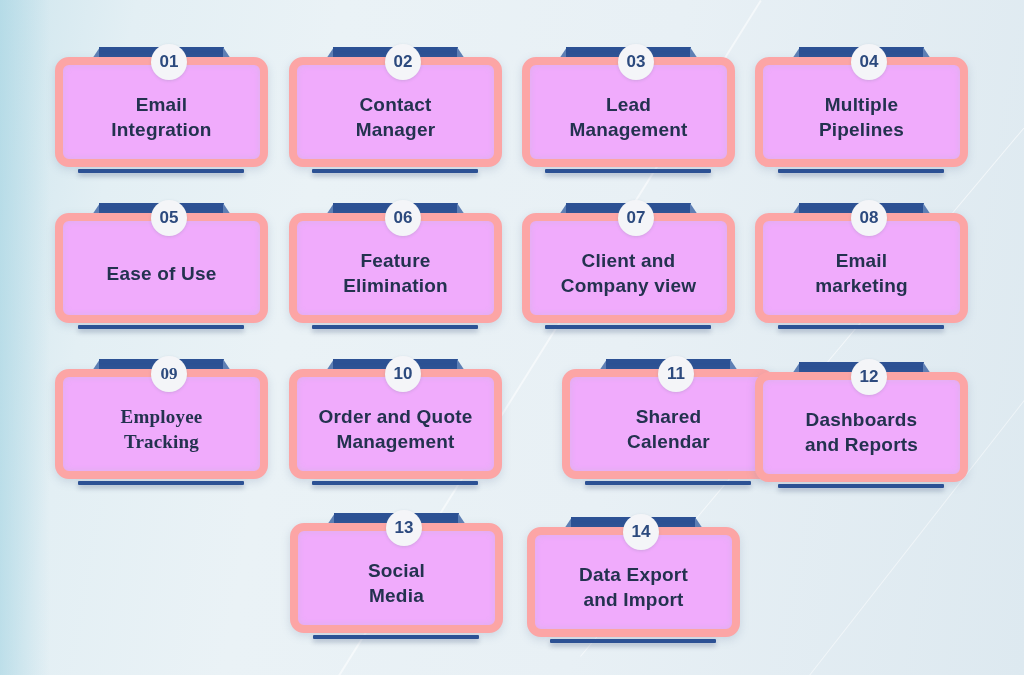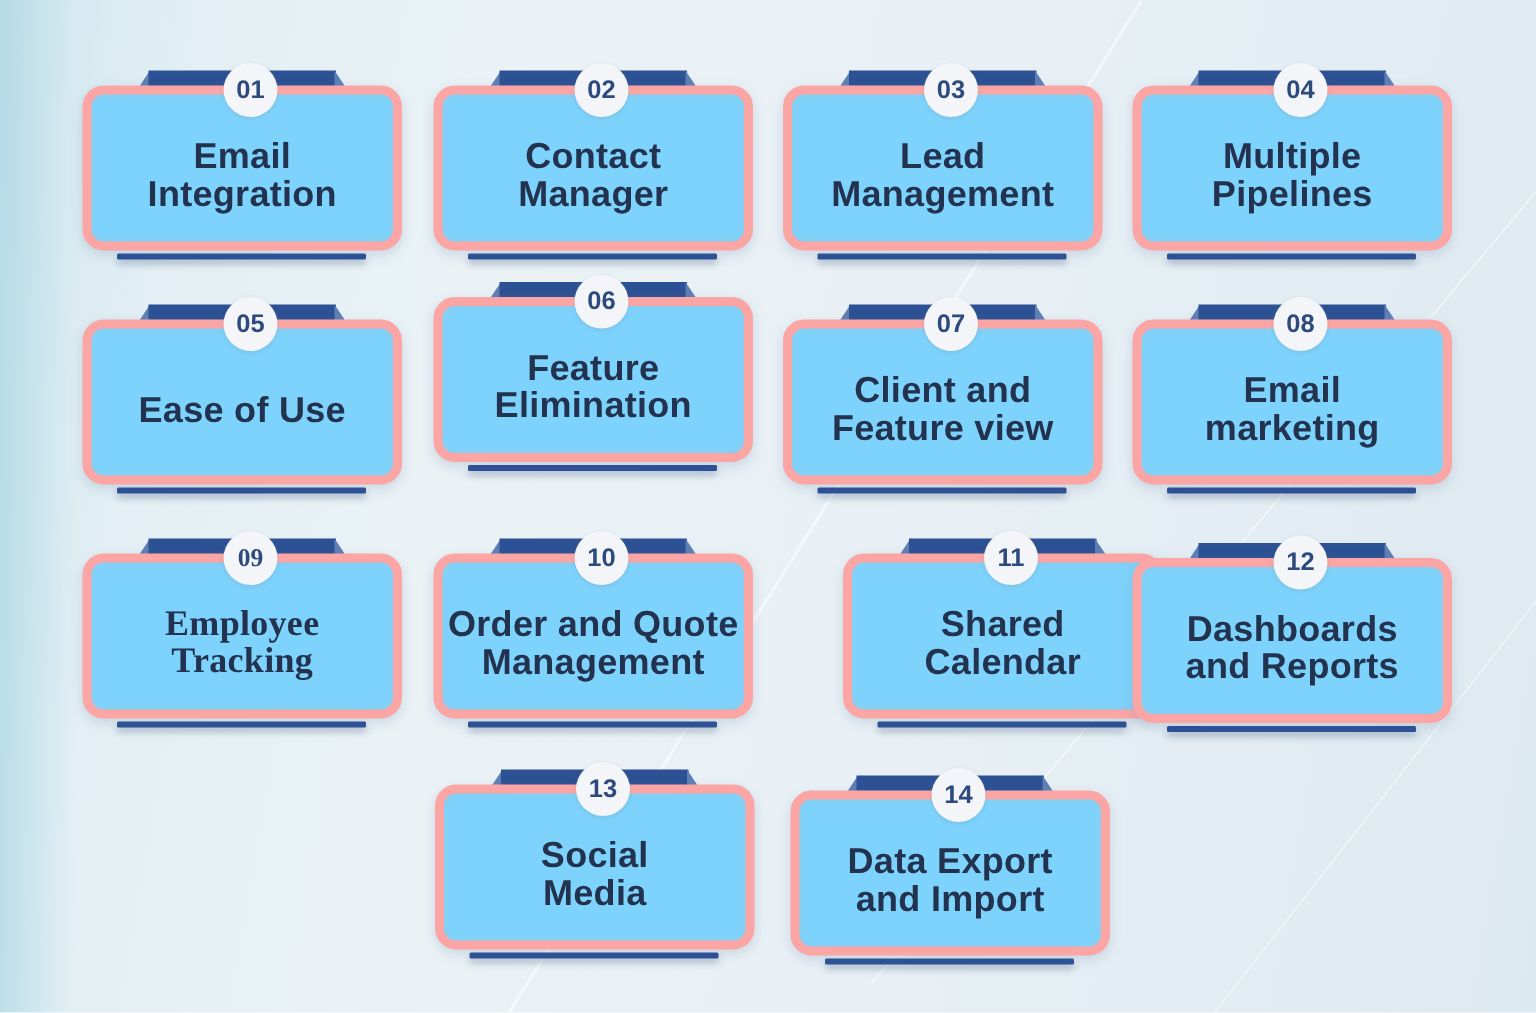--- a/index.html
+++ b/index.html
@@ -42,30 +42,30 @@
     border-bottom: 12px solid #5e7fb5;
   }
   .ribbon .fold-l { left: 0; border-left: 8px solid transparent; }
   .ribbon .fold-r { right: 0; border-right: 8px solid transparent; }
   .ribbon .band {
     position: absolute; top: 0; left: 7px; right: 7px; height: 12px;
     background: #2c5194;
   }
   .card {
     position: absolute; left: 0; top: 0; width: 213px; height: 110px;
-    background: #7dd3fc;
-    border: 6px solid #fca5a5;
+    background: #f0abfc;
+    border: 8px solid #fca5a5;
     box-sizing: border-box;
     border-radius: 14px;
     box-shadow: 0 3px 8px rgba(120,140,170,0.25), inset 0 0 6px rgba(180,190,205,0.35);
     display: flex; align-items: center; justify-content: center;
     text-align: center;
   }
   .card-label {
-    color: #23324f; font-size: 24px; font-weight: bold; line-height: 25px;
+    color: #23324f; font-size: 19px; font-weight: bold; line-height: 25px;
     white-space: pre-line; margin-top: 10px;
     letter-spacing: 0.2px;
   }
   .badge {
     position: absolute; top: -21px; left: 88px; width: 36px; height: 36px;
     border-radius: 50%; background: #f4f5f8;
     box-shadow: 0 1px 3px rgba(120,130,150,0.25);
     display: flex; align-items: center; justify-content: center;
     color: #2c4a7e; font-size: 17px; font-weight: bold;
   }
@@ -146,21 +146,21 @@
       <div class="band"></div>
       <div class="fold-r"></div>
     </div>
   <div class="card">
     <div class="badge">05</div>
     <div class="card-label">Ease of Use</div>
   </div>
   <div class="underbar"></div>
 </div>
 
-<div class="card-wrap" style="left:289px; top:198px;">
+<div class="card-wrap" style="left:289px; top:213px;">
   <div class="ribbon">
       <div class="fold-l"></div>
       <div class="band"></div>
       <div class="fold-r"></div>
     </div>
   <div class="card">
     <div class="badge">06</div>
     <div class="card-label">Feature
 Elimination</div>
   </div>
@@ -169,21 +169,21 @@
 
 <div class="card-wrap" style="left:522px; top:213px;">
   <div class="ribbon">
       <div class="fold-l"></div>
       <div class="band"></div>
       <div class="fold-r"></div>
     </div>
   <div class="card">
     <div class="badge">07</div>
     <div class="card-label">Client and
-Feature view</div>
+Company view</div>
   </div>
   <div class="underbar"></div>
 </div>
 
 <div class="card-wrap" style="left:755px; top:213px;text-decoration:underline;">
   <div class="ribbon">
       <div class="fold-l"></div>
       <div class="band"></div>
       <div class="fold-r"></div>
     </div>

